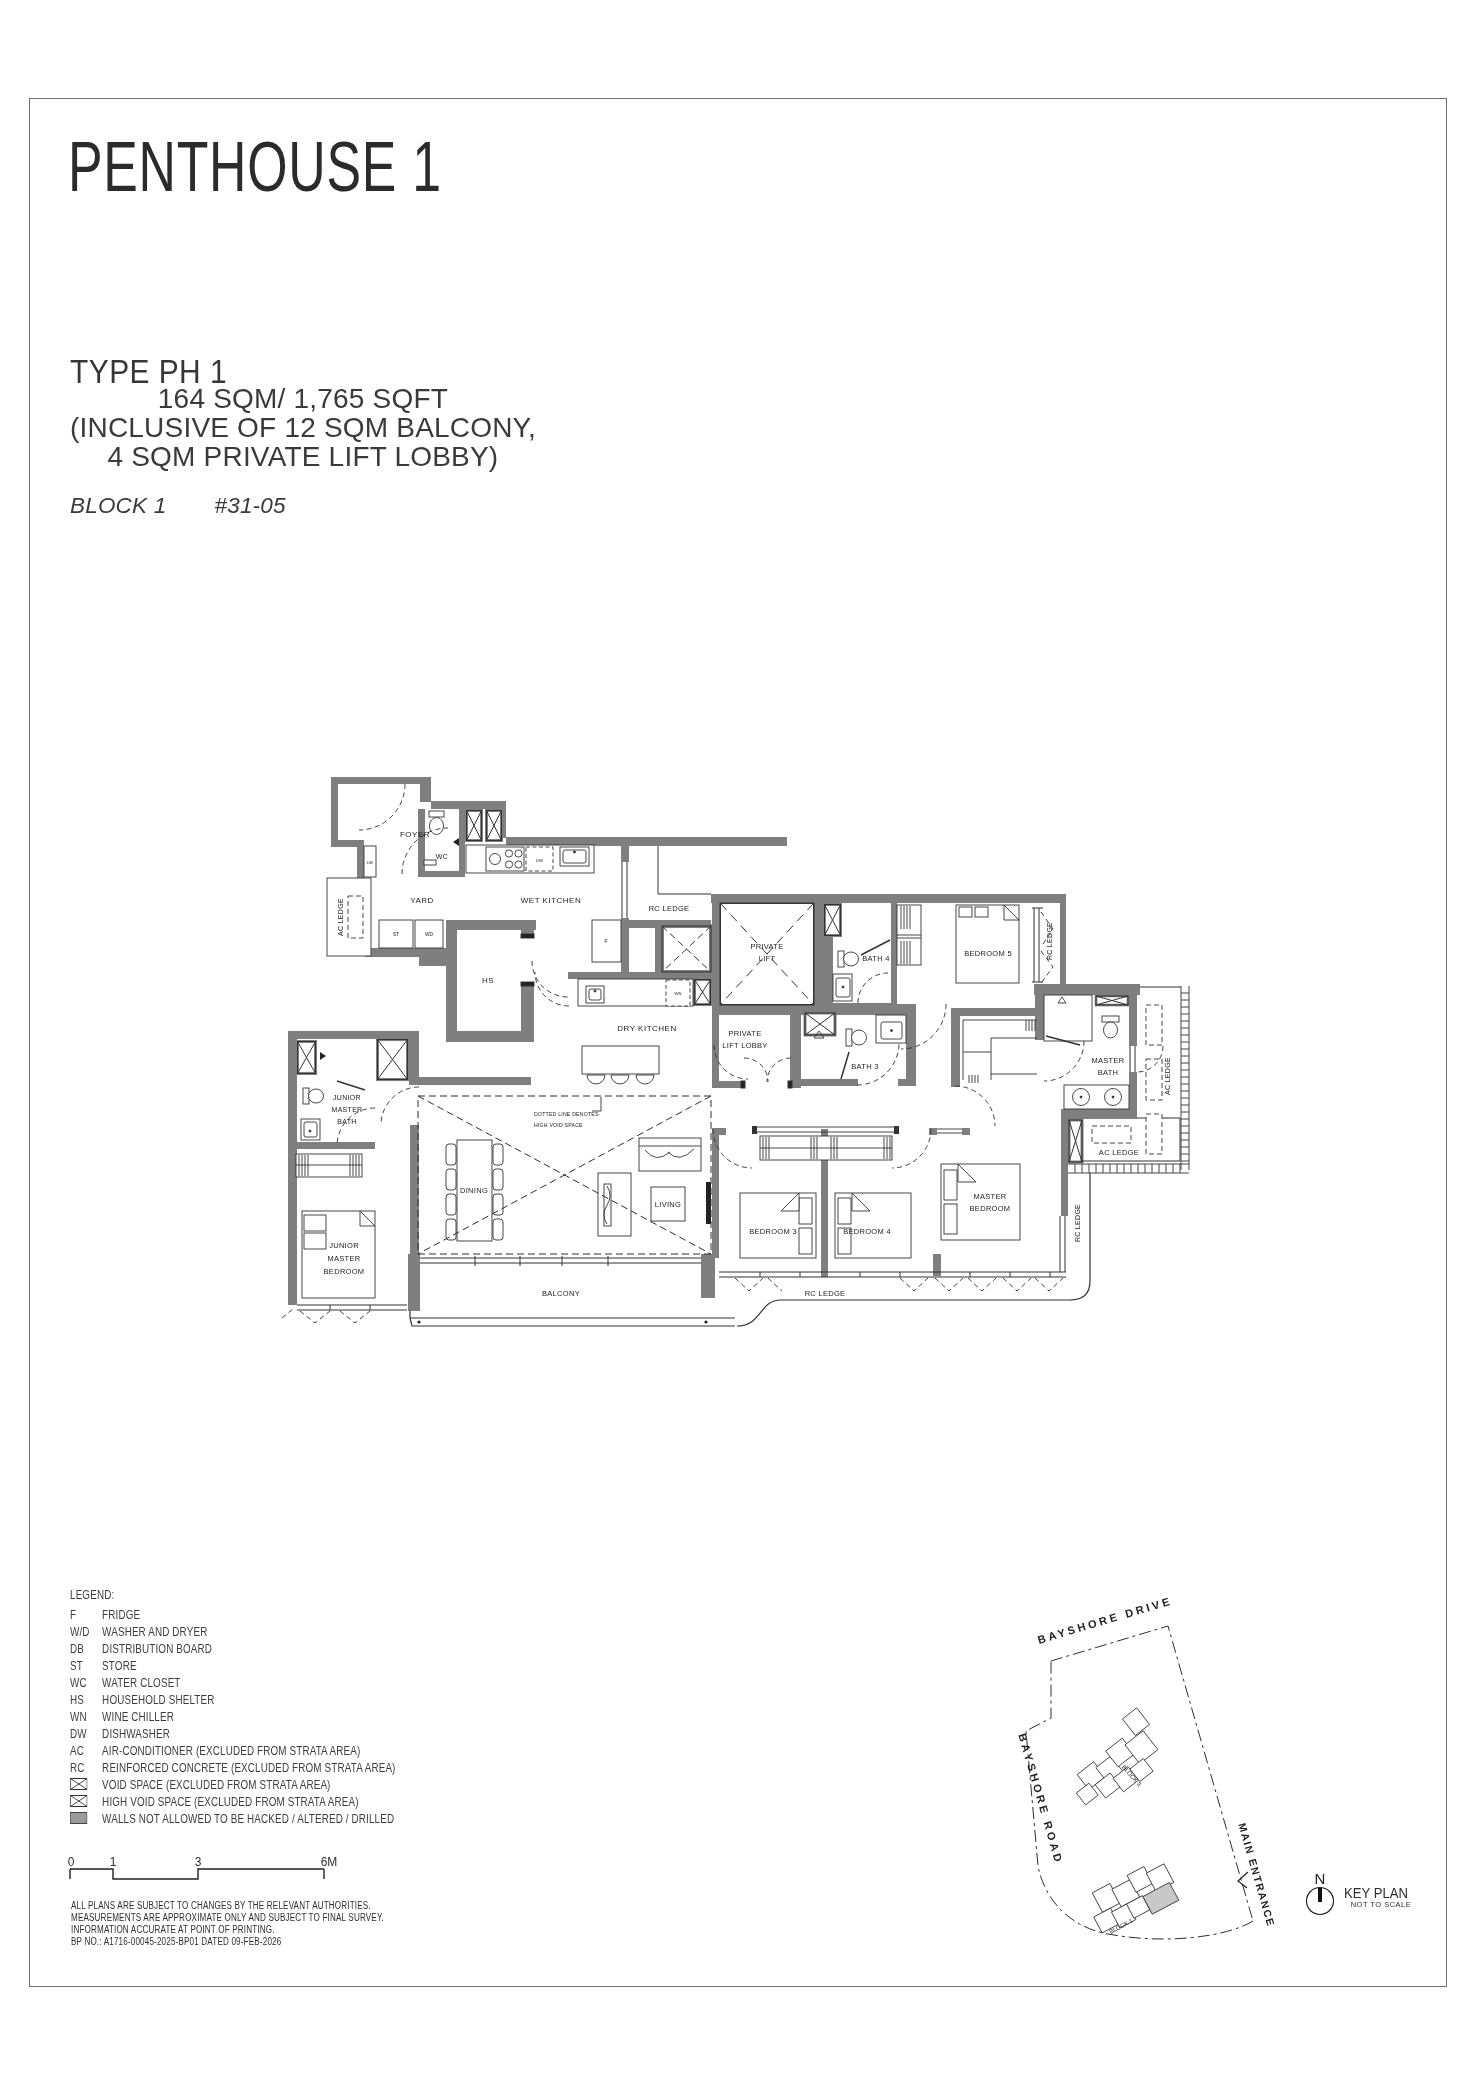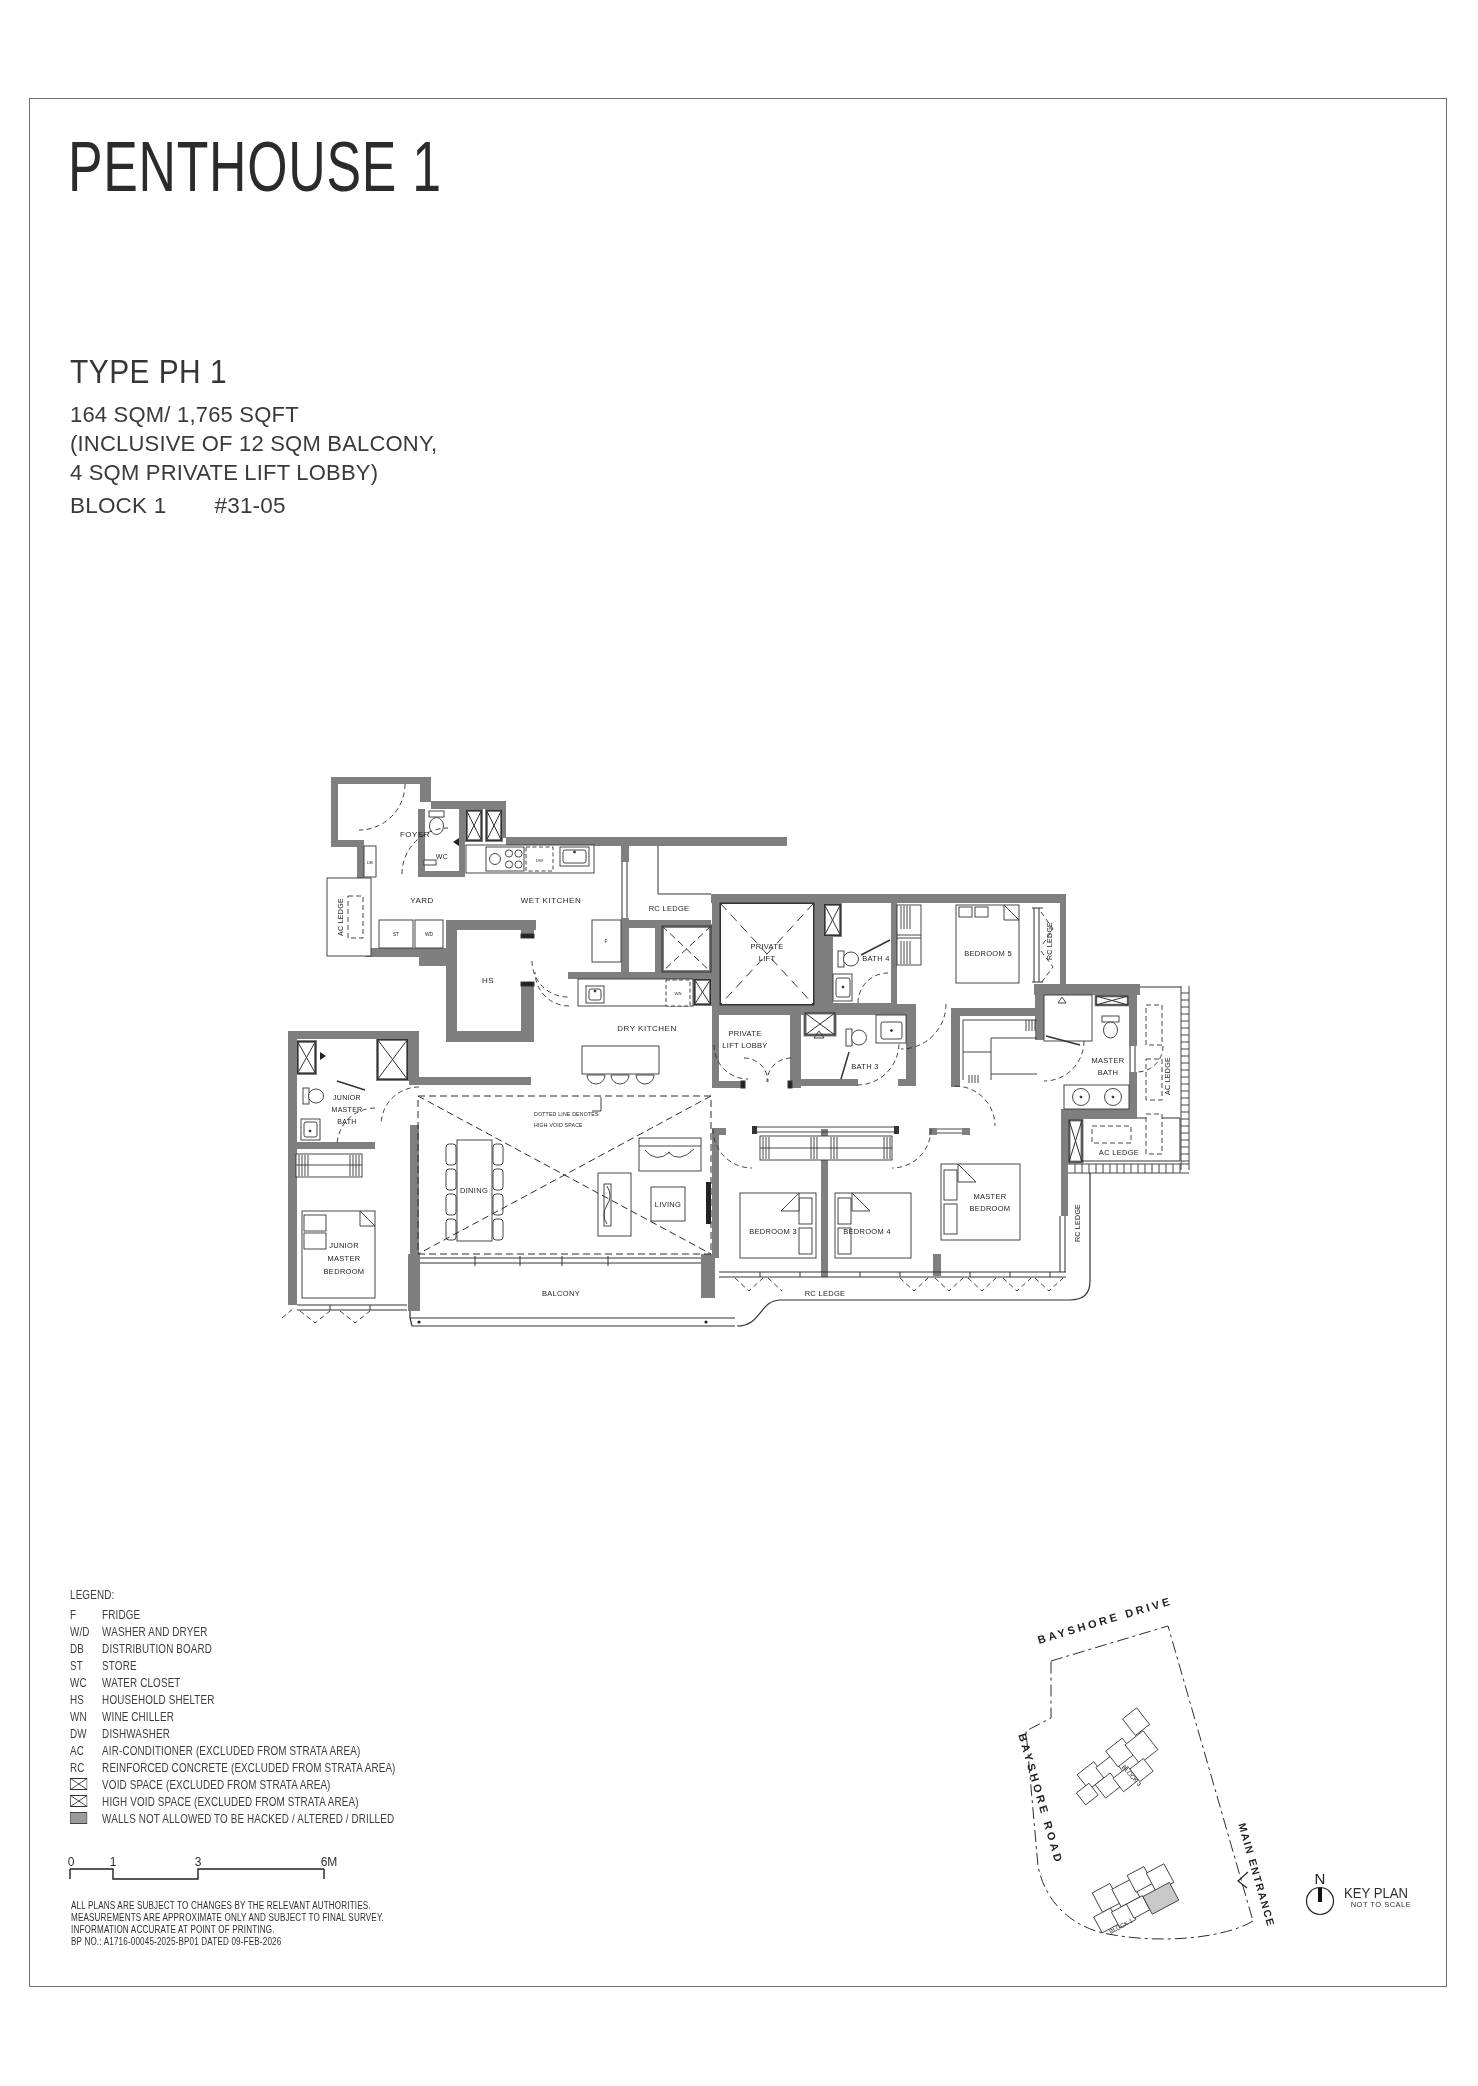--- a/index.html
+++ b/index.html
@@ -11,23 +11,23 @@
 </style>
 </head>
 <body>
 
 <div class="abs" style="left:29px;top:98px;width:1416px;height:1887px;border:1px solid #6f6f6f;"></div>
 
 <div class="abs" style="left:68px;top:127px;font-size:70px;letter-spacing:1px;color:#2b2b2b;transform:scaleX(0.74);transform-origin:0 0;white-space:nowrap;">PENTHOUSE 1</div>
 
 <div class="abs" style="left:70px;top:354px;font-size:32.5px;letter-spacing:0.5px;color:#363636;transform:scaleX(0.92);transform-origin:0 0;white-space:nowrap;">TYPE PH 1</div>
 
-<div class="abs" style="left:70px;top:400px;font-size:22px;line-height:29px;letter-spacing:.2px;color:#3a3a3a;transform:scaleX(1);transform-origin:0 0;white-space:nowrap;">164 SQM/ 1,765 SQFT<br>(INCLUSIVE OF 12 SQM BALCONY,<br>4 SQM PRIVATE LIFT LOBBY)</div>
-
-<div class="abs" style="left:70px;top:493px;font-size:22.5px;letter-spacing:.2px;color:#3a3a3a;transform:scaleX(1);transform-origin:0 0;white-space:nowrap;">BLOCK 1<span style="display:inline-block;width:48px;"></span>#31-05</div>
+<div class="abs" style="left:70px;top:384px;font-size:28px;line-height:29px;letter-spacing:.2px;color:#3a3a3a;transform:scaleX(1);transform-origin:0 0;white-space:nowrap;text-align:center;">164 SQM/ 1,765 SQFT<br>(INCLUSIVE OF 12 SQM BALCONY,<br>4 SQM PRIVATE LIFT LOBBY)</div>
+
+<div class="abs" style="left:70px;top:493px;font-size:22.5px;letter-spacing:.2px;color:#3a3a3a;transform:scaleX(1);transform-origin:0 0;white-space:nowrap;font-style:italic;">BLOCK 1<span style="display:inline-block;width:48px;"></span>#31-05</div>
 
 <div class="leg" style="top:1587px;">LEGEND:</div>
 <div class="leg" style="top:1607px;"><b>F</b>FRIDGE</div>
 <div class="leg" style="top:1624px;"><b>W/D</b>WASHER AND DRYER</div>
 <div class="leg" style="top:1641px;"><b>DB</b>DISTRIBUTION BOARD</div>
 <div class="leg" style="top:1658px;"><b>ST</b>STORE</div>
 <div class="leg" style="top:1675px;"><b>WC</b>WATER CLOSET</div>
 <div class="leg" style="top:1692px;"><b>HS</b>HOUSEHOLD SHELTER</div>
 <div class="leg" style="top:1709px;"><b>WN</b>WINE CHILLER</div>
 <div class="leg" style="top:1726px;"><b>DW</b>DISHWASHER</div>

